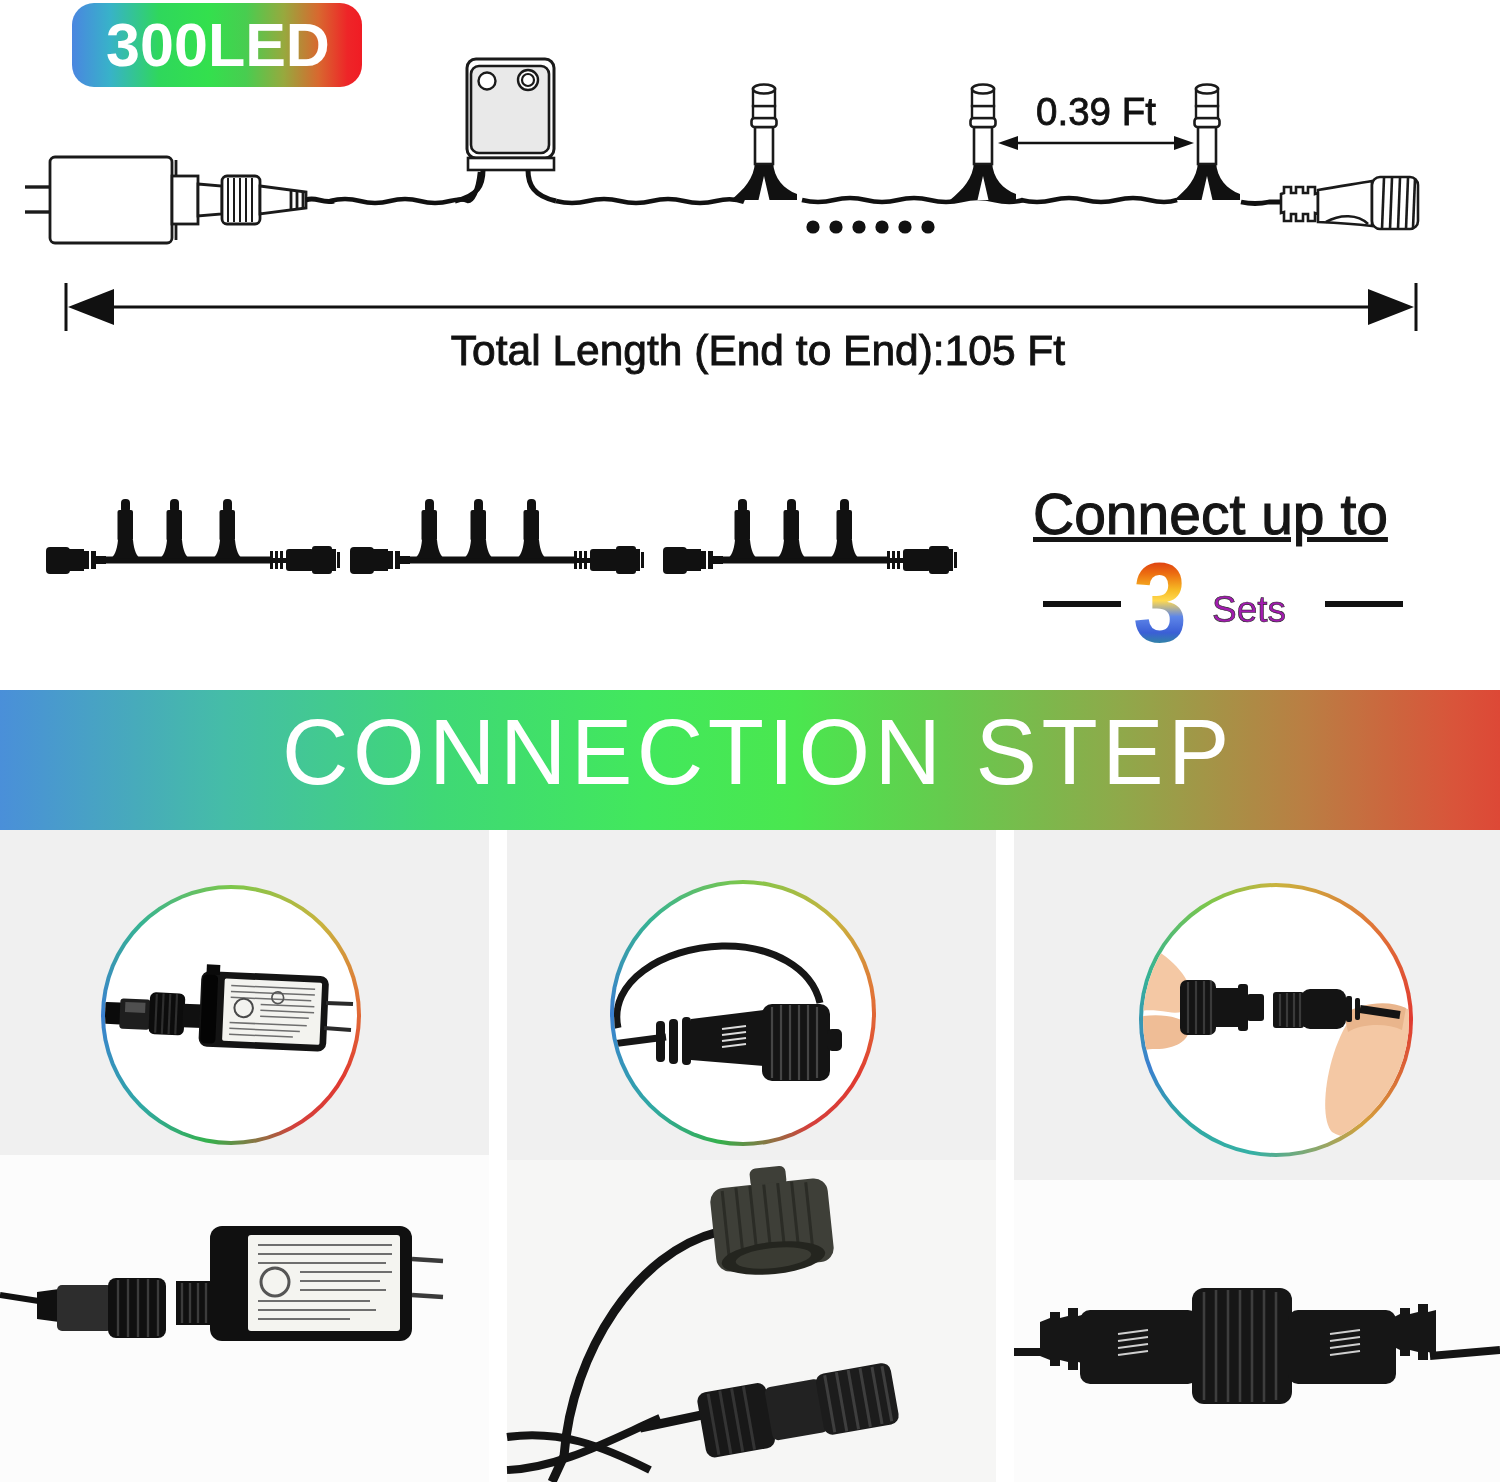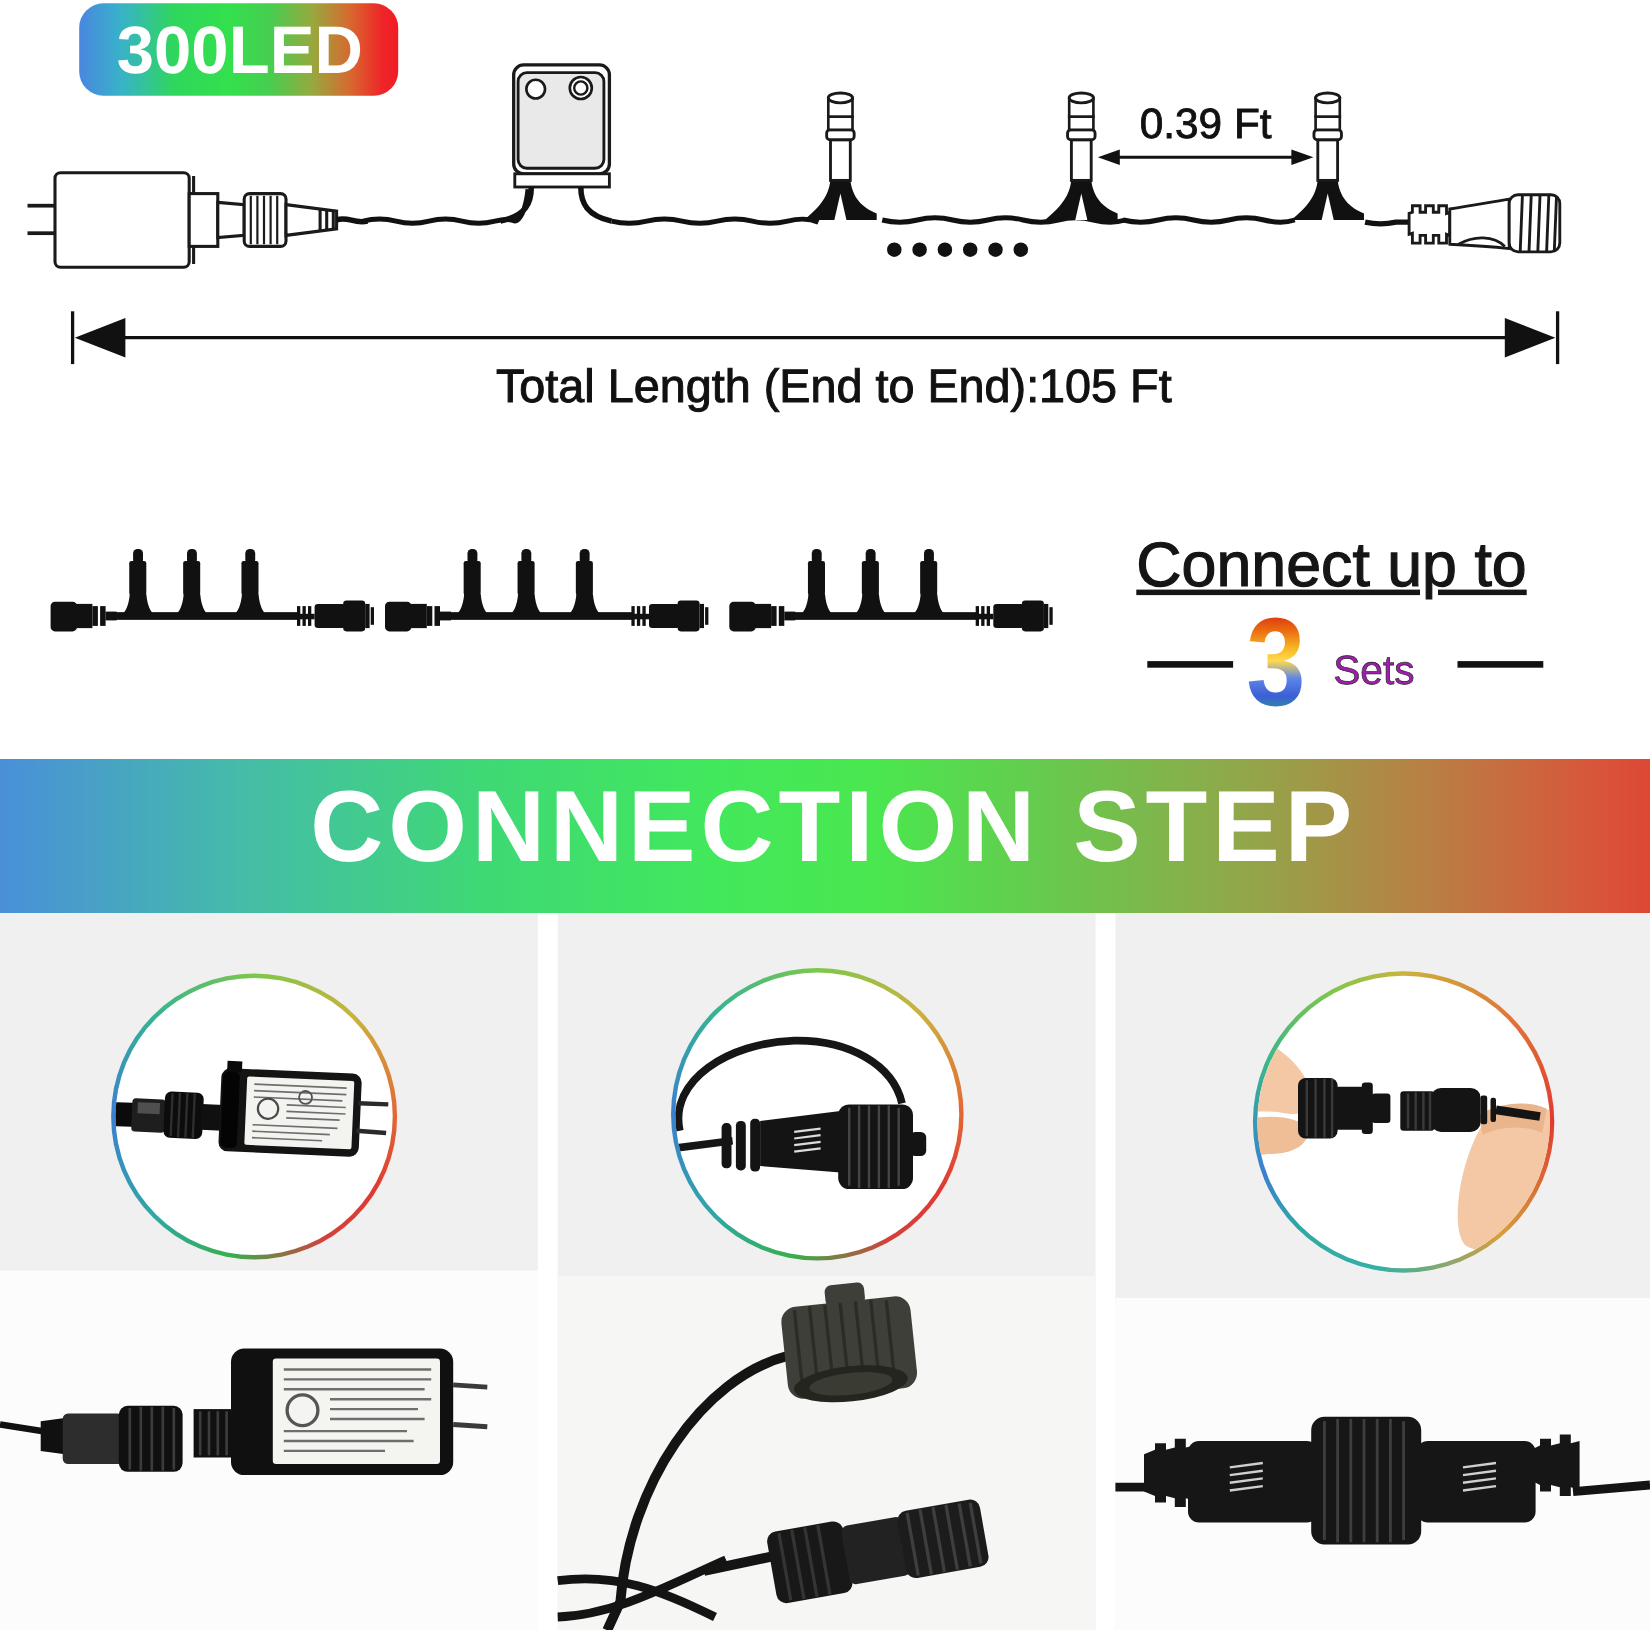--- a/index.html
+++ b/index.html
@@ -3,21 +3,21 @@
 <meta charset="utf-8">
 <style>
   * { margin:0; padding:0; box-sizing:border-box; }
   html,body { width:1500px; height:1482px; background:#ffffff; font-family:"Liberation Sans",sans-serif; position:relative; overflow:hidden; }
   .abs { position:absolute; }
   #banner {
     left:0; top:690px; width:1500px; height:140px;
     background:linear-gradient(to right,#4a8fd9 0%,#45bda7 15%,#3fd876 29%,#42e85c 43%,#4ae74f 53%,#65cb4e 63%,#90a84a 75%,#ba7e43 87%,#d9543a 97%,#dd4836 100%);
     display:flex; align-items:center; justify-content:center;
   }
-  #banner span { color:#fff; font-weight:bold; font-size:92px; letter-spacing:4.5px; position:relative; top:-8px; left:8px; }
+  #banner span { color:#fff; font-weight:normal; font-size:92px; letter-spacing:4.5px; position:relative; top:-8px; left:8px; }
   .panel { background:#f0f0f0; top:830px; height:652px; }
   .circ { border-radius:50%; }
   .circ:after { content:""; position:absolute; left:4px; top:4px; right:4px; bottom:4px; background:#fff; border-radius:50%; }
   #connect { left:1033px; top:481px; font-size:57px; color:#151515; white-space:nowrap;text-decoration:underline; -webkit-text-stroke:1.1px #151515; }
   #three {
     left:1133px; top:546px; font-size:114px; font-weight:bold; line-height:1;
     transform:scaleX(.85); transform-origin:left top;
     background:linear-gradient(to bottom,#d93012 10%,#ec6c10 24%,#f6b824 38%,#ffd94f 48%,#5e86e8 62%,#3b5fd6 76%,#2f8f99 88%,#36a348 96%);
     -webkit-background-clip:text; background-clip:text; color:transparent;
   }

